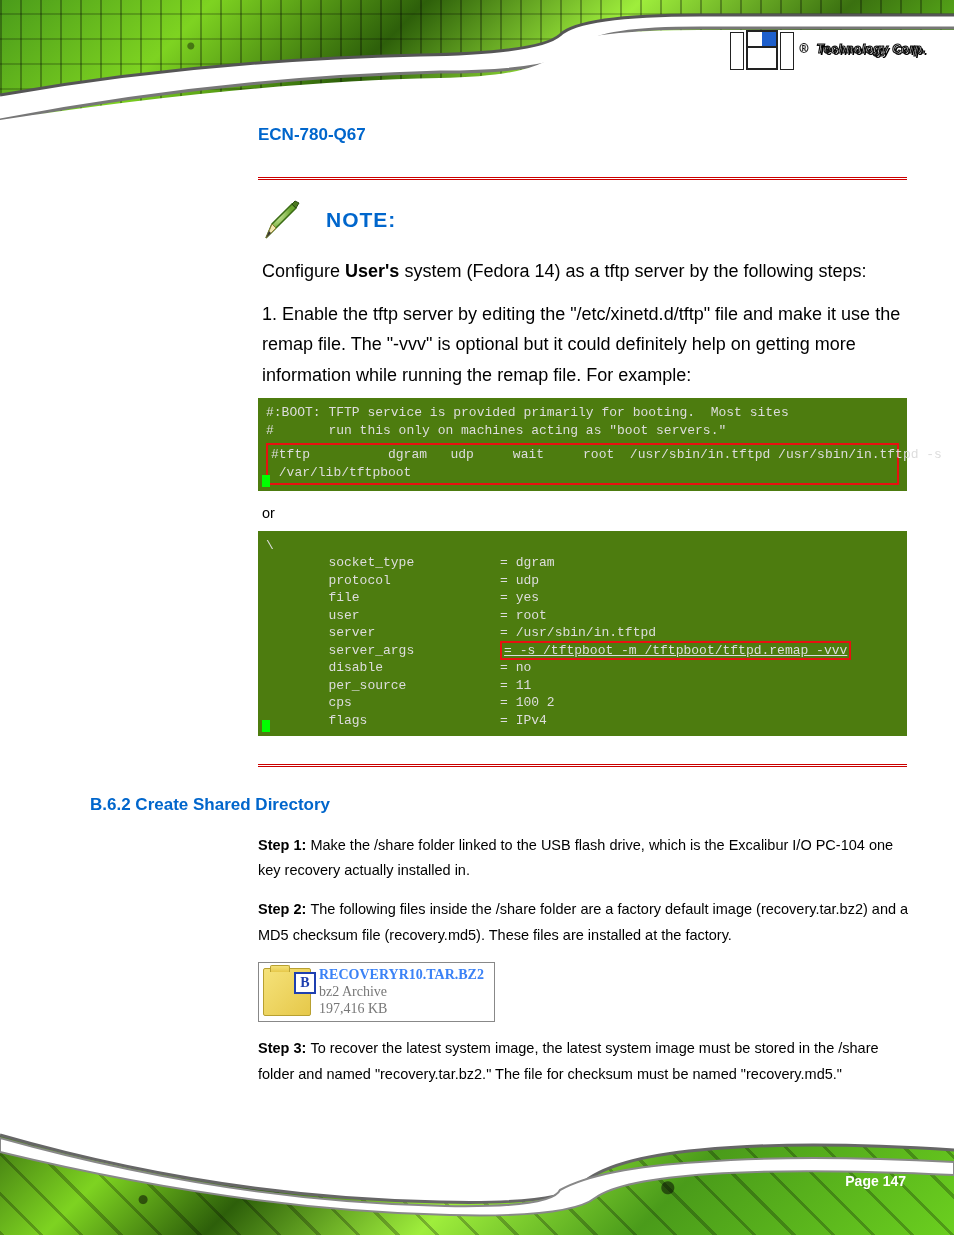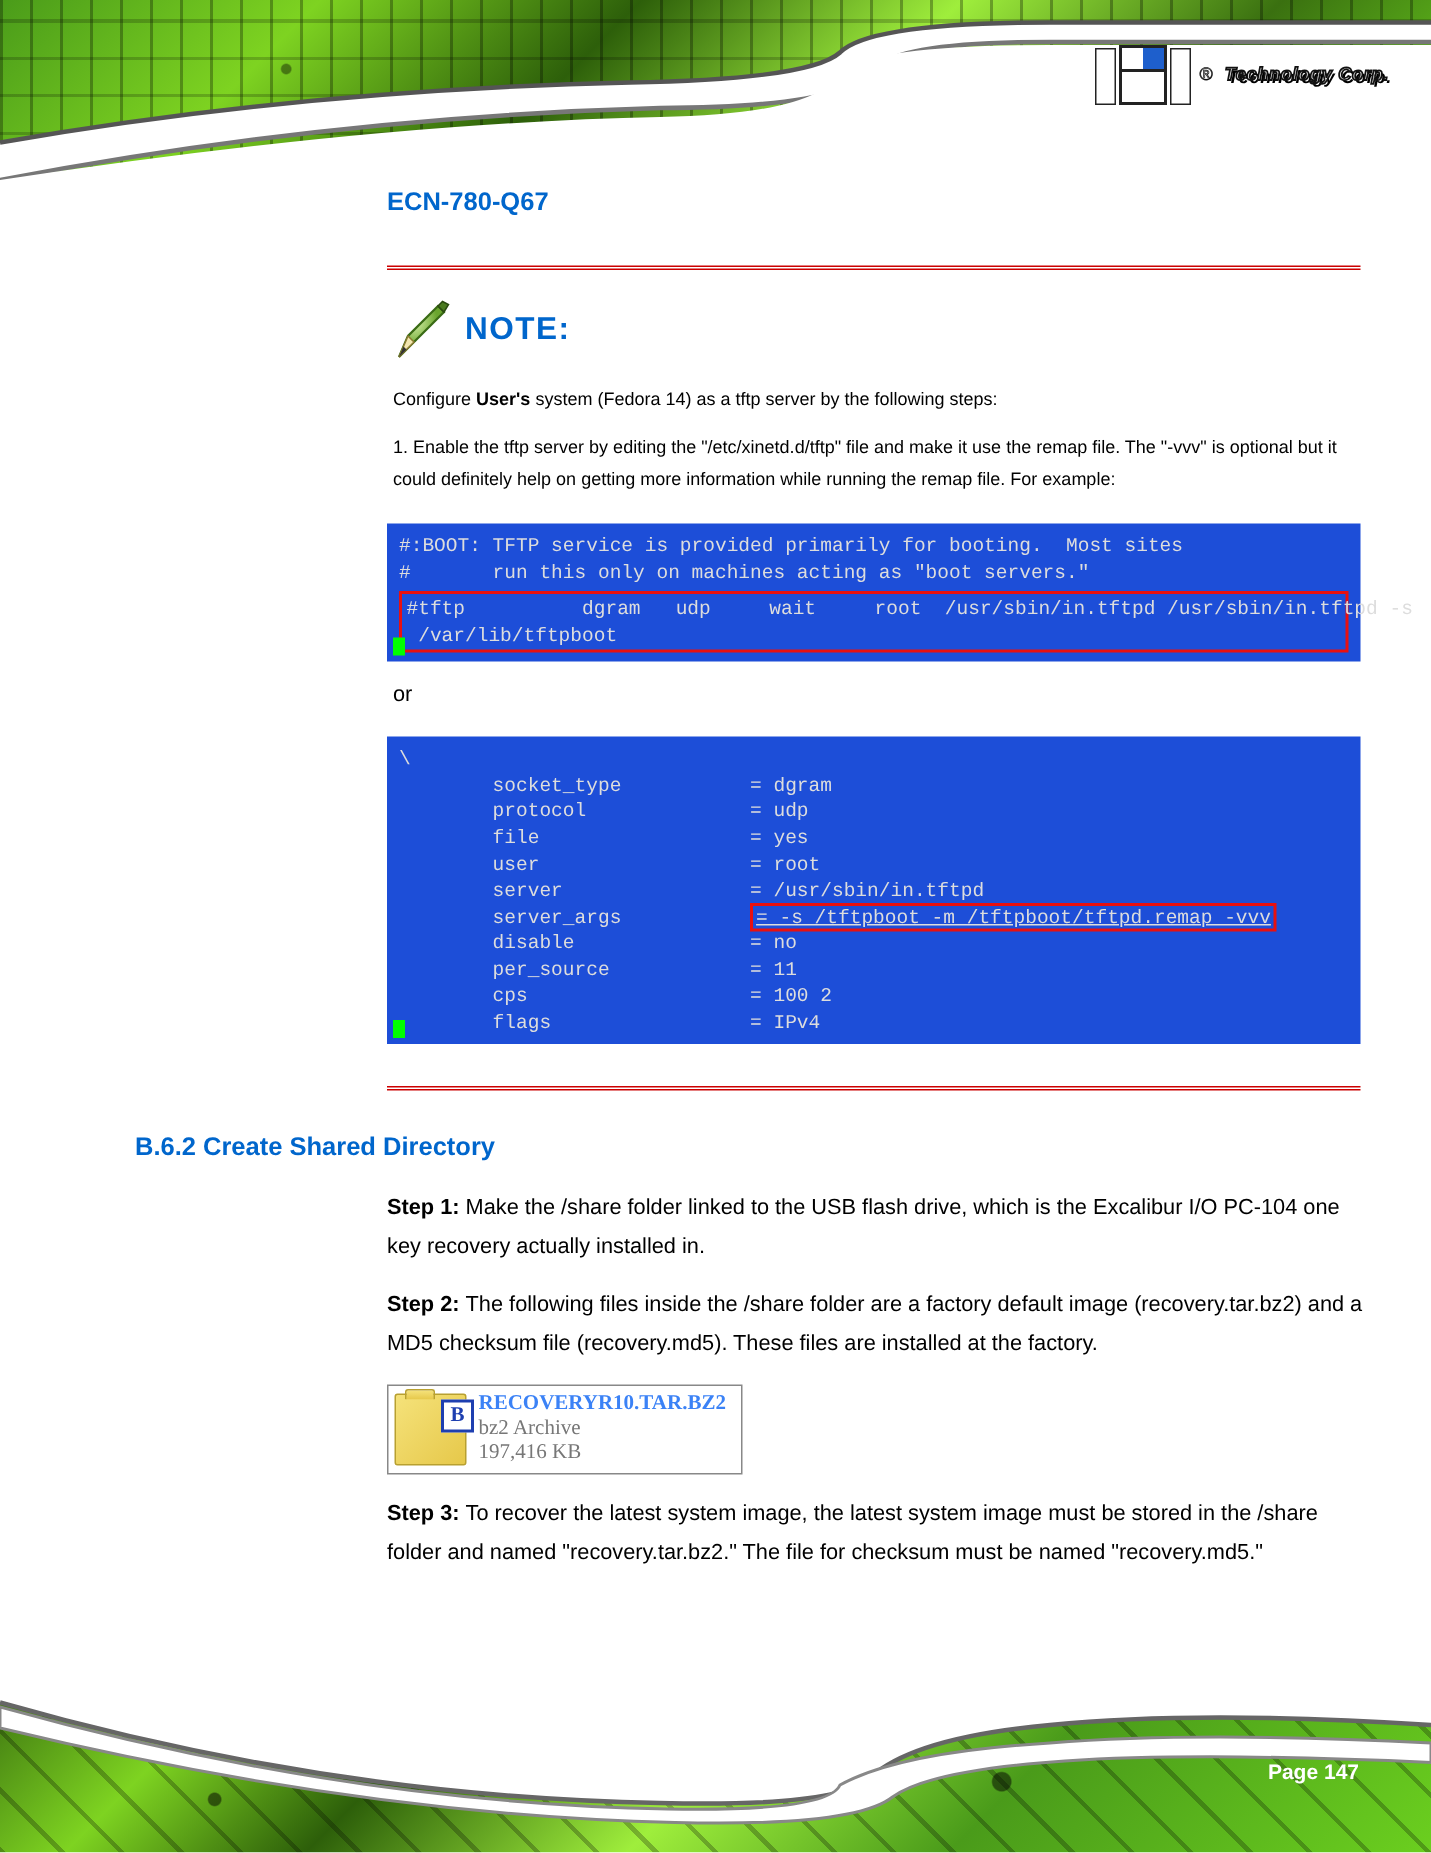--- a/index.html
+++ b/index.html
@@ -75,49 +75,49 @@
     margin-left: 168px;
   }
   .note-block {
     border-top: 3px double #cc0000;
     border-bottom: 3px double #cc0000;
     padding: 18px 0 14px;
     margin-left: 168px;
     margin-right: 10px;
     margin-bottom: 18px;
   }
-  .note-row { display: flex; gap: 8px; align-items: flex-start; margin-bottom: 14px; }
+  .note-row { display: flex; gap: 24px; align-items: flex-start; margin-bottom: 14px; }
   .note-icon {
     width: 44px; height: 44px;
     display: flex; align-items: center; justify-content: center;
     flex-shrink: 0;
   }
   .note-title {
     font-family: Verdana, sans-serif;
     font-weight: bold;
     font-size: 21px;
     color: #0066cc;
     letter-spacing: 1px;
     align-self: center;
   }
   .note-body {
-    font-size: 12px;
+    font-size: 18px;
     line-height: 1.7;
     color: #000;
     margin-left: 4px;
   }
   .terminal {
-    background: #1d4ed8;
+    background: #4d7c0f;
     color: #ddd;
     font-family: 'Courier New', monospace;
     font-size: 13px;
     line-height: 1.35;
     padding: 6px 8px;
     white-space: pre;
-    margin: 20px 0 14px;
+    margin: 8px 0 14px;
     position: relative;
   }
   .terminal .hl {
     border: 2px solid #e81010;
     padding: 1px 3px;
     display: block;
     margin-top: 4px;
   }
   .terminal .hl-inline {
     border: 2px solid #e81010;

